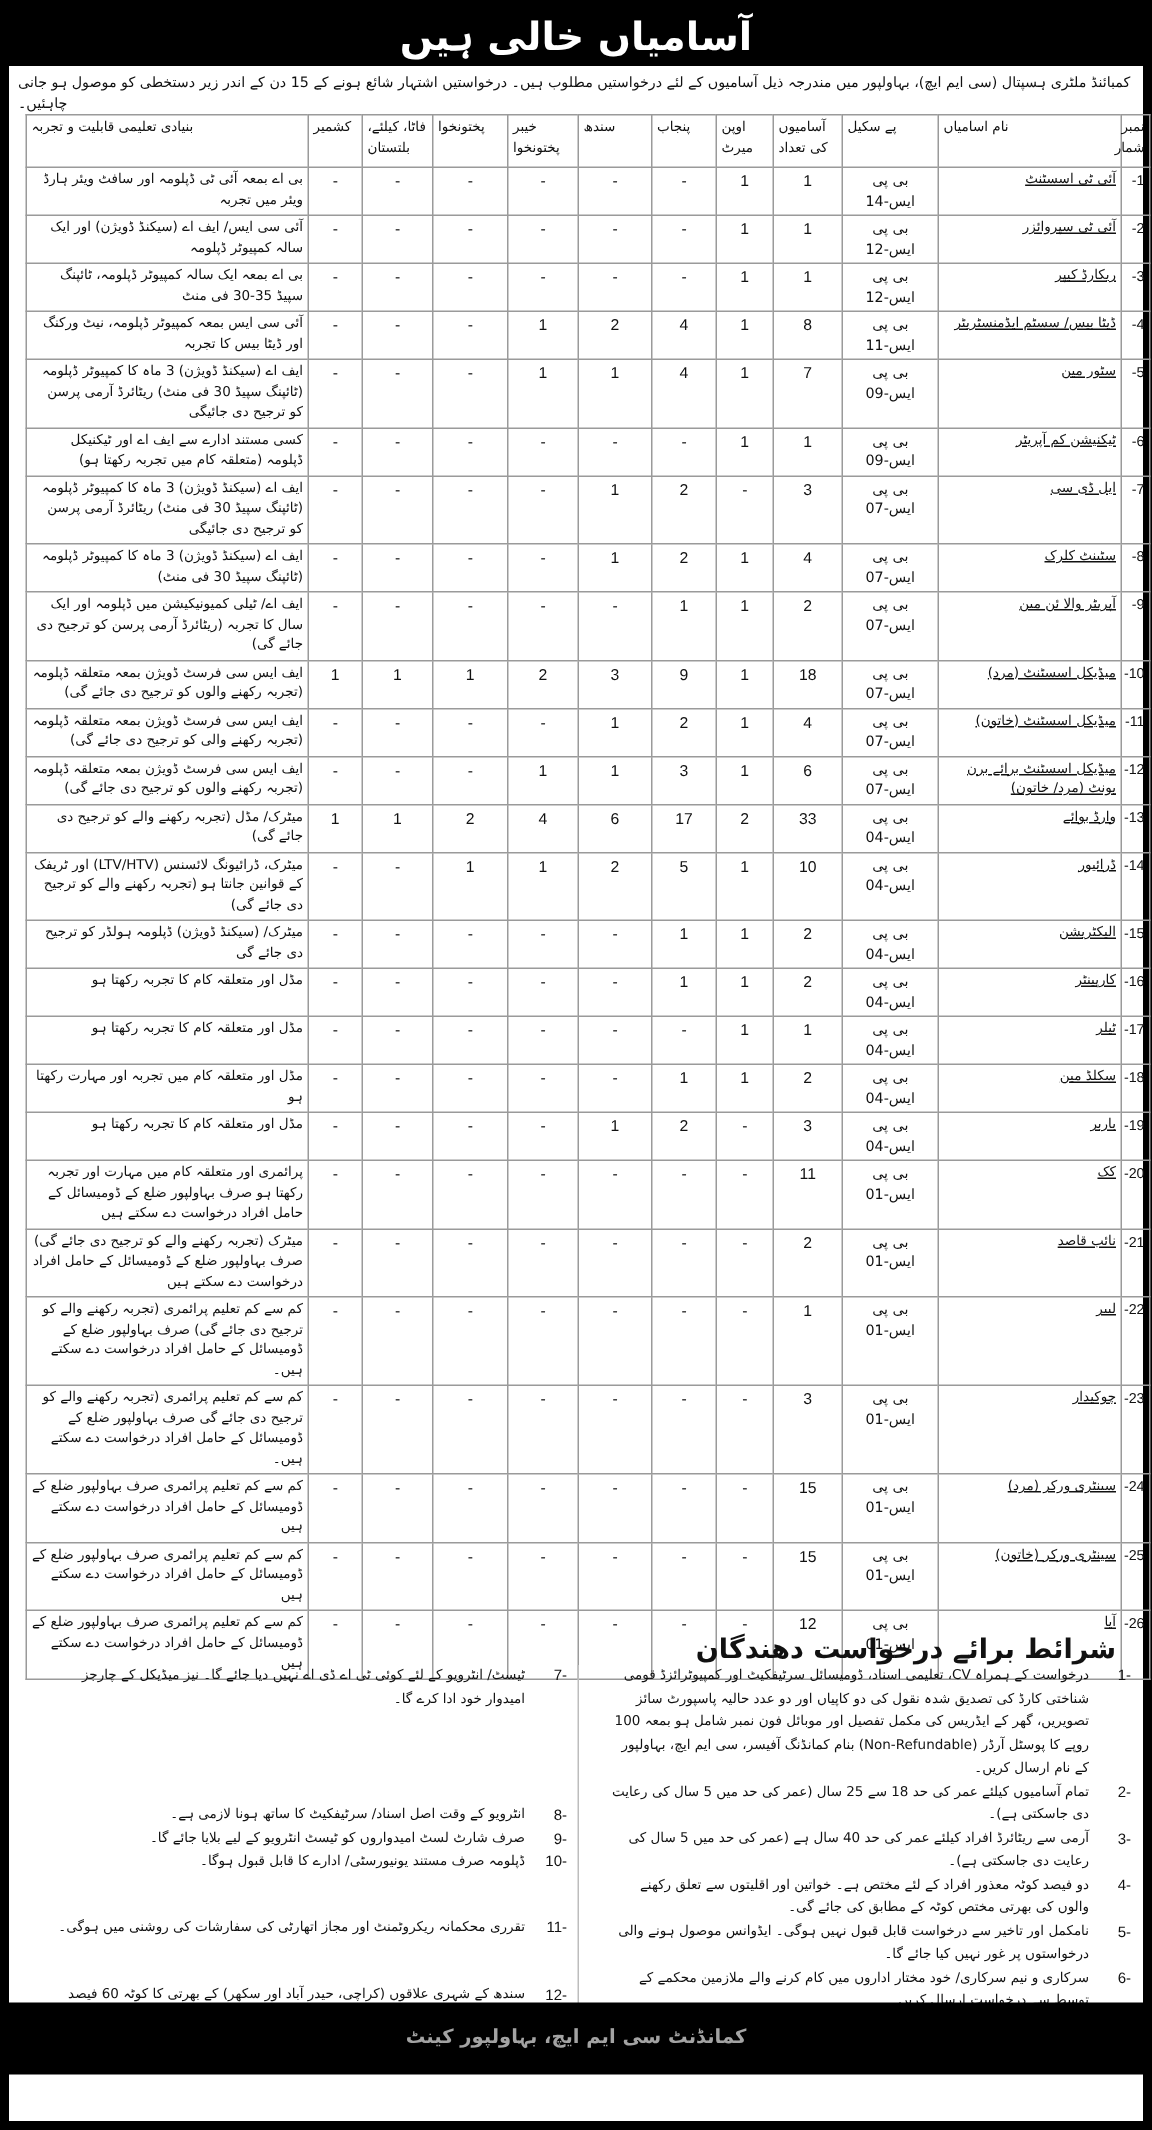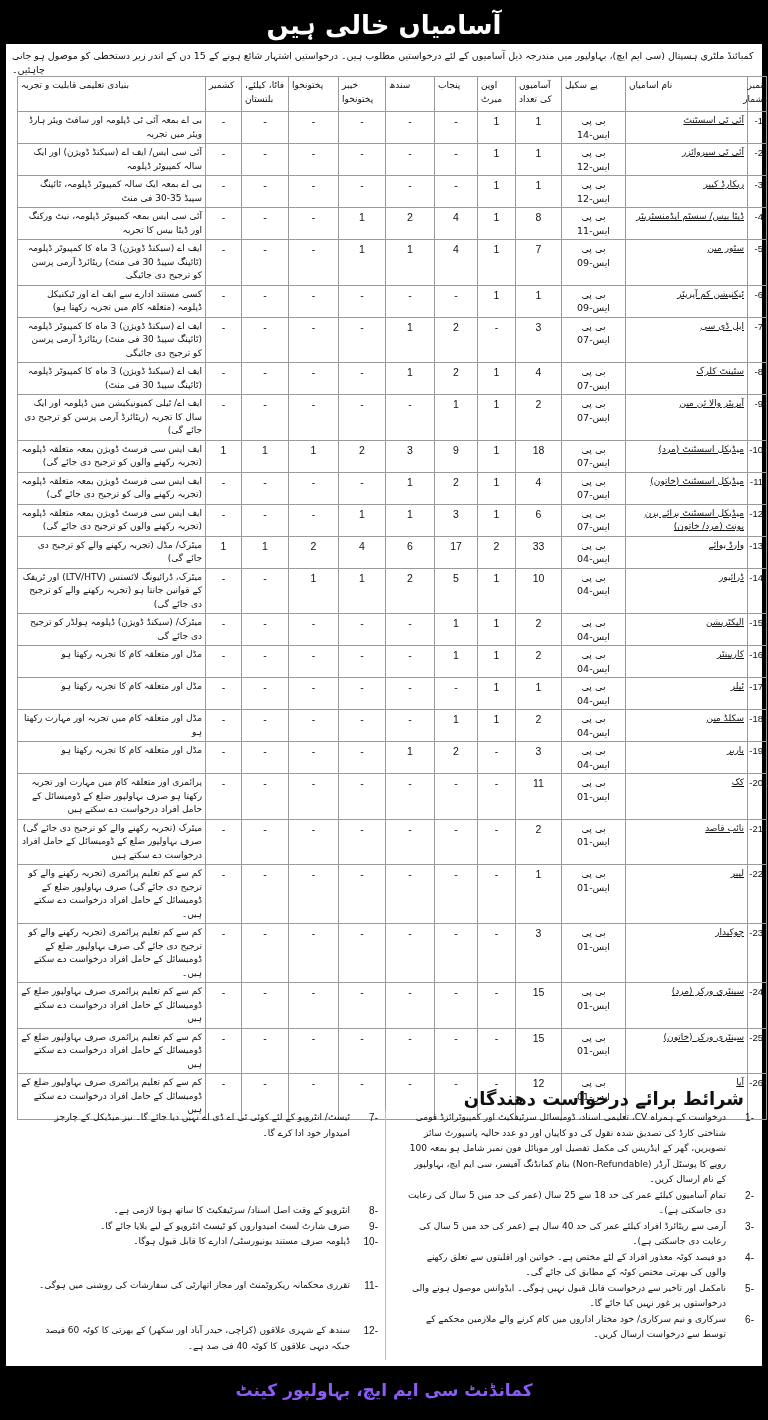--- a/index.html
+++ b/index.html
@@ -16,21 +16,21 @@
   table.vac td.scale { text-align:center; font-size:9.5px; }
   table.vac td.qual { text-align:right; }
   .cond-title { position:absolute; right:18px; top:1082px; font-weight:bold; font-size:18px; direction:rtl; }
   .cond-col { position:absolute; direction:rtl; text-align:right; font-size:9px; line-height:15.5px; }
   .cond-right { right:8px; top:1104px; width:368px; }
   .cond-left { right:384px; top:1104px; width:370px; }
   .vline { position:absolute; left:379px; top:1104px; width:1px; height:250px; background:#bdbdbd; }
   .cond-item { display:flex; flex-direction:row; margin-bottom:0; }
   .cond-no { width:28px; flex:none; font-family:"Liberation Sans", sans-serif; font-size:10px; }
   .cond-text { flex:1;margin-left:20px; }
-  .footer { position:absolute; left:0; top:1360px; width:756px; height:48px; background:#000; color:#8b5cf6; text-align:center; font-weight:bold; font-size:17px; line-height:48px; direction:rtl; }
+  .footer { position:absolute; left:0; top:1329px; width:756px; height:48px; background:#000; color:#a3a3a3; text-align:center; font-weight:bold; font-size:13px; line-height:48px; direction:rtl; }
 </style>
 </head>
 <body>
 
 <div class="page">
   <div class="banner">آسامیاں خالی ہیں</div>
   <div class="intro">کمبائنڈ ملٹری ہسپتال (سی ایم ایچ)، بہاولپور میں مندرجہ ذیل آسامیوں کے لئے درخواستیں مطلوب ہیں۔ درخواستیں اشتہار شائع ہونے کے 15 دن کے اندر زیر دستخطی کو موصول ہو جانی چاہئیں۔</div>
 
   <table class="vac">
     <colgroup>

